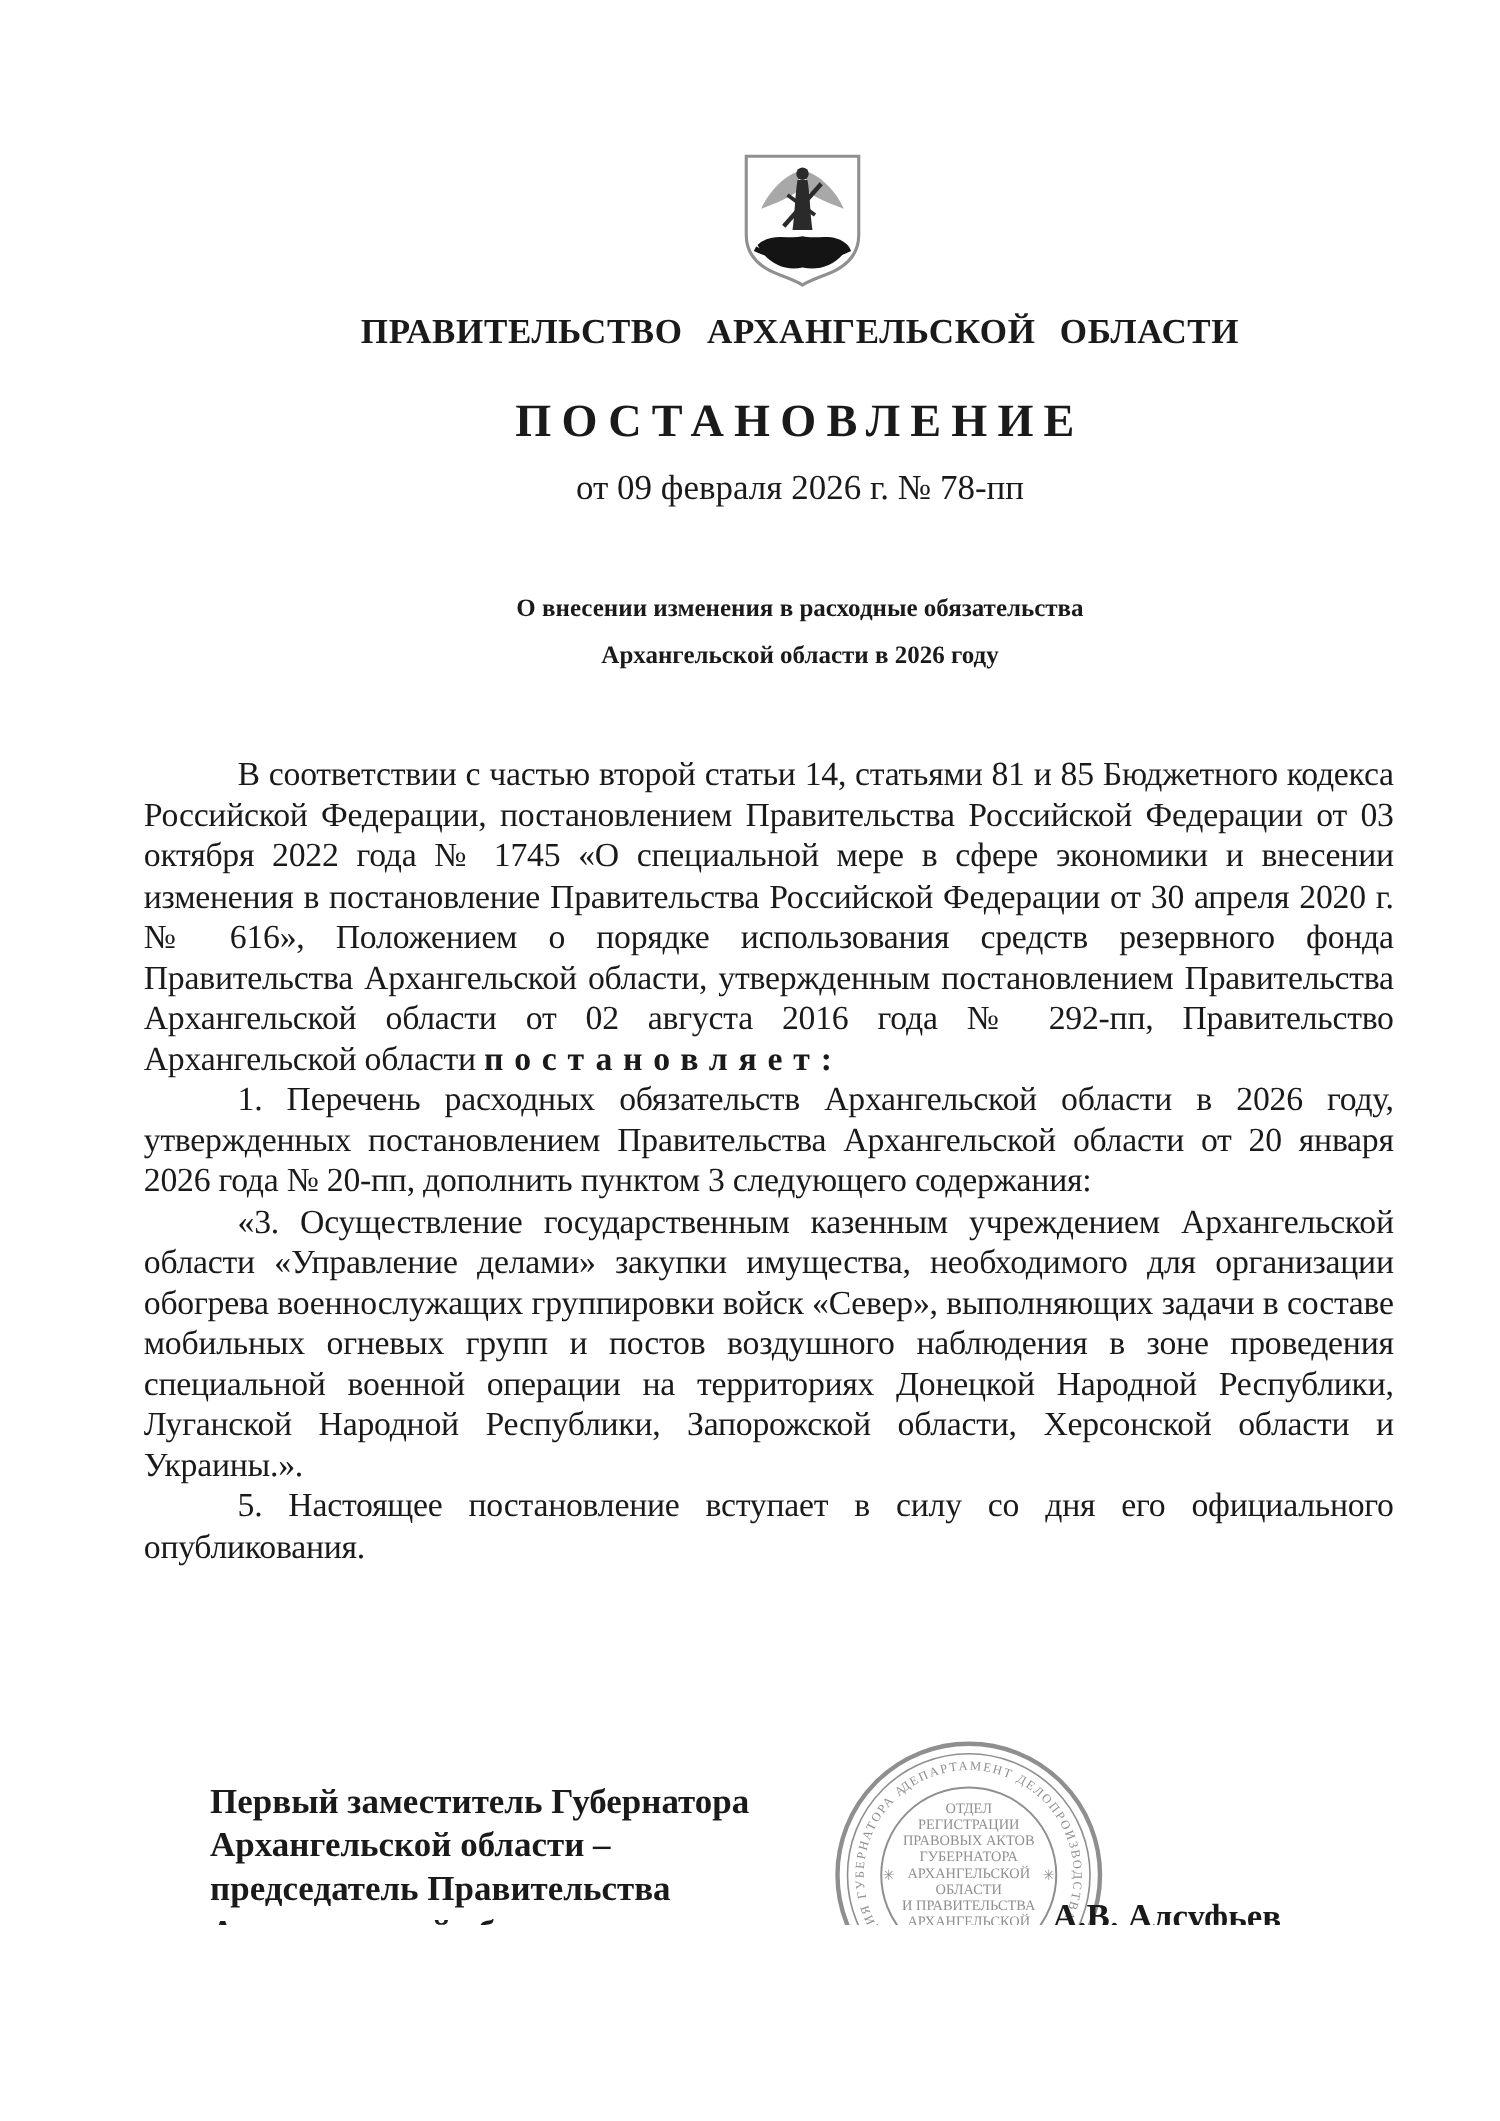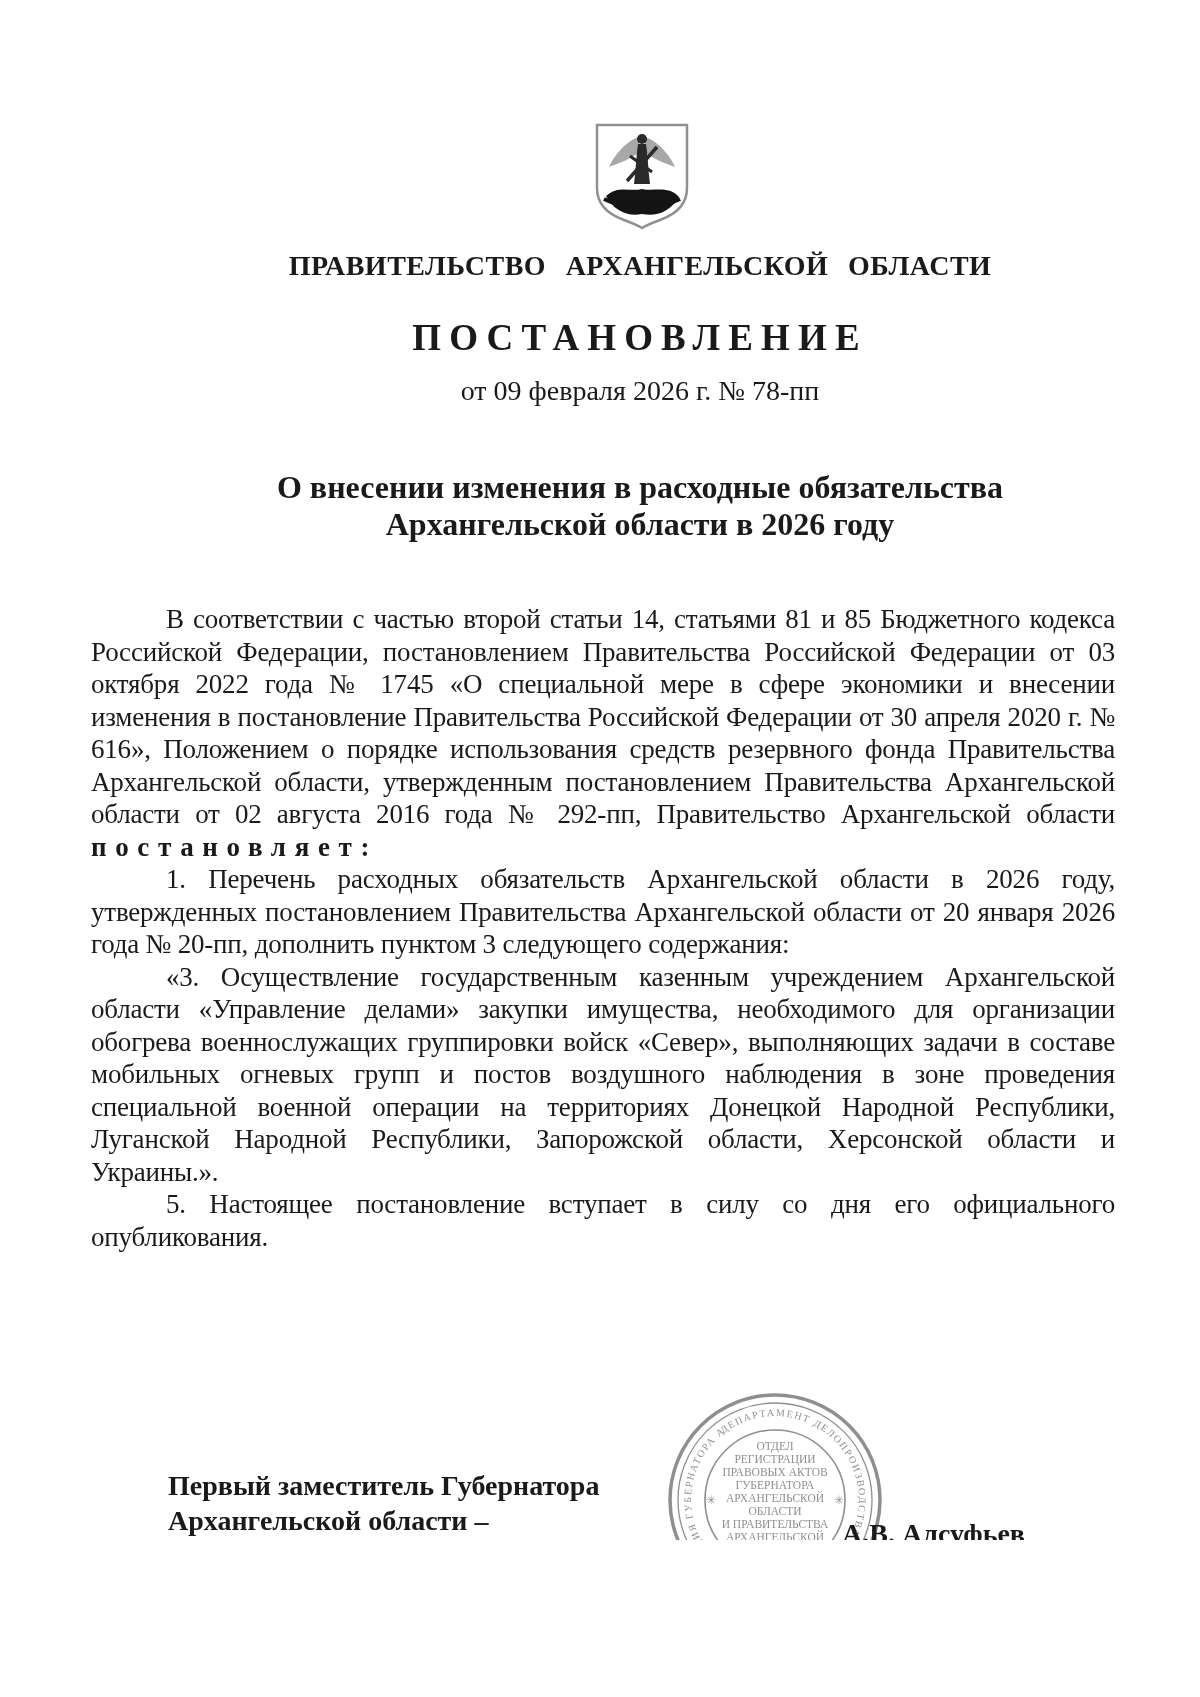--- a/index.html
+++ b/index.html
@@ -13,30 +13,30 @@
   .org {
     margin-top:20px; font-size:28px; font-weight:bold;
     letter-spacing:0.5px; word-spacing:12px; white-space:nowrap;
   }
   .doctype {
     margin-top:34px; font-size:37px; font-weight:bold;
     letter-spacing:0.22em; white-space:nowrap;
   }
   .dateline { margin-top:16px; font-size:28px; }
   .city { margin-top:40px; font-size:19px; }
-  .doc-title { margin-top:62px; font-size:32px; font-weight:bold; line-height:37px; }
+  .doc-title { margin-top:62px; font-size:20px; font-weight:bold; line-height:37px; }
   .body-text {
-    margin:60px 85px 0 91px; font-size:27px; line-height:32.5px;
+    margin:60px 85px 0 115px; font-size:27px; line-height:32.5px;
     text-align:justify; letter-spacing:-0.2px;
   }
   .body-text p { margin:0; text-indent:75px; }
   .resolve { font-weight:bold; letter-spacing:0.32em; }
   .sig-left {
     position:absolute; left:168px; top:1424px;
-    font-size:28px; font-weight:bold; line-height:35px;margin-top:44px;
+    font-size:28px; font-weight:bold; line-height:35px;
   }
   .sig-name { position:absolute; right:175px; top:1518px; font-size:28px; font-weight:bold; }
   .seal { position:absolute; left:663px; top:1388px; }
   .seal text { font-family:"Liberation Serif","DejaVu Serif",serif; }
 </style>
 </head>
 <body>
 
 <div class="page">
 

